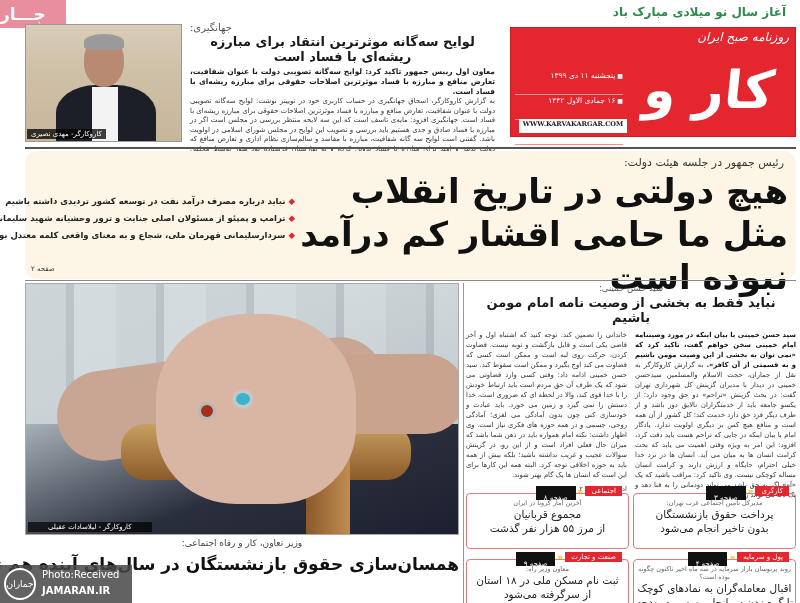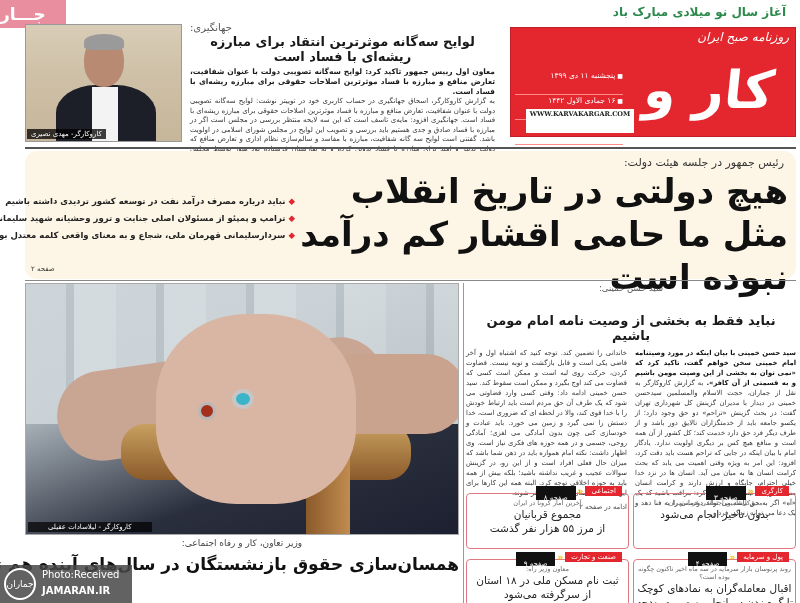--- a/index.html
+++ b/index.html
@@ -27,21 +27,21 @@
   .topart .body { font-size: 7px; color: #333; line-height: 9.6px; }
 
   
   .slogan { position: absolute; right: 14px; top: 5px; font-size: 12px; font-weight: bold; color: #2d8a4d; direction: rtl; }
   .mast { position: absolute; left: 510px; top: 27px; width: 286px; height: 110px; background: #e4262e; border: 1px solid #c01f26; }
   .mast .sub { position: absolute; right: 6px; top: 2px; color: #fff; font-family: "DejaVu Serif", serif; font-style: italic; font-size: 12px; direction: rtl; }
   .mast .logo { position: absolute; right: 6px; top: 22px; width: 168px; color: #fff; font-weight: bold; font-size: 52px; line-height: 80px; direction: rtl; text-align: center; transform: skewX(-6deg); }
   .mast .info { position: absolute; left: 4px; top: 42px; width: 108px; direction: rtl; }
   .mast .info div { color: #fff; font-size: 7.5px; border-bottom: 1px solid #ff8b8b; padding: 1px 0 14px; white-space: nowrap; }
   .mast .info div::before { content: "■ "; font-size: 6px; }
-  .mast .url { position: absolute; left: 15px; bottom: 3px; width: 108px; height: 24px; background: #fff; color: #222; font-family: "DejaVu Serif", serif; font-size: 6.5px; font-weight: bold; text-align: center; line-height: 11px; }
+  .mast .url { position: absolute; left: 8px; bottom: 3px; width: 108px; height: 14px; background: #fff; color: #222; font-family: "DejaVu Serif", serif; font-size: 6.5px; font-weight: bold; text-align: center; line-height: 11px; }
 
   .rule1 { position: absolute; left: 25px; right: 4px; top: 147px; height: 2px; background: #555; }
 
   
   .band { position: absolute; left: 25px; right: 4px; top: 151px; height: 128px; background: #fdf6e6; border-radius: 12px; }
   .band .kick { position: absolute; right: 12px; top: 5px; font-size: 11px; color: #333; direction: rtl; }
   .band .h1 { position: absolute; right: 8px; top: 19px; width: 560px; font-size: 34px; font-weight: bold; line-height: 43px; direction: rtl; text-align: right; color: #111; letter-spacing: -0.5px; }
   .band .bul { position: absolute; left: 8px; top: 42px; width: 262px; direction: rtl; }
   .band .bul div { font-size: 8.5px; font-weight: bold; line-height: 17px; white-space: nowrap; color: #222; }
   .band .bul .dot { color: #e4262e; }
@@ -67,21 +67,21 @@
   
   .wm { position: absolute; left: 0; top: 565px; width: 132px; height: 38px; background: rgba(70,70,70,0.85); color: #fff; }
   .wm .circ { position: absolute; left: 4px; top: 3px; width: 32px; height: 32px; border: 2px solid #fff; border-radius: 50%; font-size: 9px; line-height: 28px; text-align: center; }
   .wm .t1 { position: absolute; left: 42px; top: 4px; font-size: 10px; }
   .wm .t2 { position: absolute; left: 42px; top: 20px; font-size: 10px; font-weight: bold; }
 
   
   .vsep { position: absolute; left: 463px; top: 283px; width: 1px; height: 320px; background: #999; }
   .rart { position: absolute; left: 466px; top: 283px; width: 330px; direction: rtl; }
   .rart .kick { font-size: 8.5px; color: #555; text-align: center; }
-  .rart h3 { font-size: 13px; font-weight: bold; text-align: center; margin: 20px 0 5px; }
+  .rart h3 { font-size: 13px; font-weight: bold; text-align: center; margin: 2px 0 5px; }
   .rart .cols { display: flex; gap: 8px; }
   .rart .col { flex: 1; font-size: 6.8px; line-height: 10px; text-align: justify; color: #333; }
   .rart .col b { color: #111; }
   .rart .cont { font-size: 6.8px; color: #444; margin-top: 4px; }
 
   
   .boxes { position: absolute; left: 466px; top: 485px; width: 330px; height: 118px; }
   .box { position: absolute; width: 163px; height: 56px; border: 1.5px solid #e07a80; border-radius: 4px; direction: rtl; text-align: center; }
   .box .hdr { position: absolute; top: -8px; right: 6px; height: 10px; display: flex; direction: rtl; }
   .box .cat { background: #e4262e; color: #fff; font-size: 7px; padding: 0 6px; line-height: 10px; }
@@ -178,20 +178,21 @@
 </div>
 
 <div class="boxes">
   <div class="box" style="right:0; top:8px;">
     <div class="hdr">
       <span class="cat">کارگری</span>
       <span class="arr">«</span>
       <span class="page">صفحه ۳</span>
     </div>
     <div class="k">مدیرکل تامین اجتماعی غرب تهران:</div>
+    <div class="t">پرداخت حقوق بازنشستگان</div>
     <div class="t">بدون تاخیر انجام می‌شود</div>
   </div>
   <div class="box" style="left:0; top:8px;">
     <div class="hdr">
       <span class="cat">اجتماعی</span>
       <span class="arr">«</span>
       <span class="page">صفحه ۸</span>
     </div>
     <div class="k">آخرین آمار کرونا در ایران</div>
     <div class="t">مجموع قربانیان</div>

